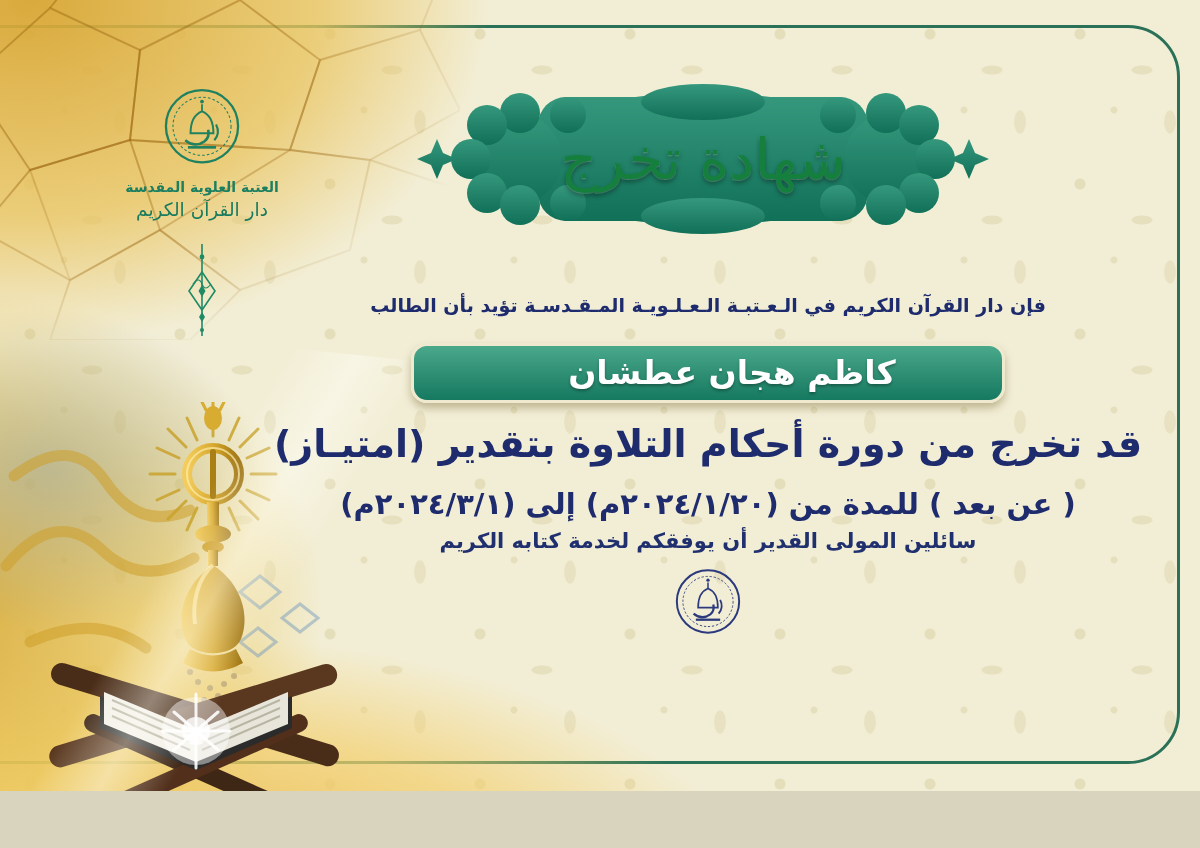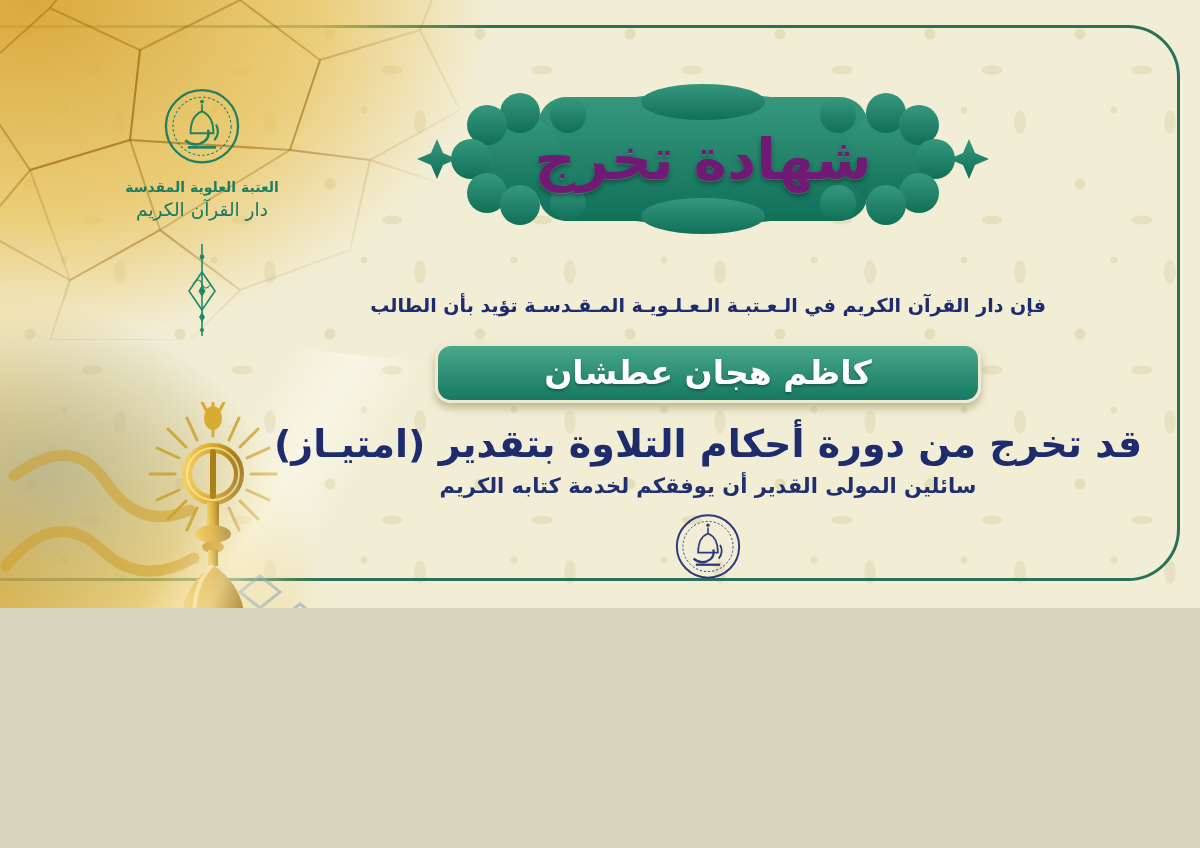--- a/index.html
+++ b/index.html
@@ -1,16 +1,16 @@
 <!DOCTYPE html>
 <html lang="ar"><head>
 <meta charset="utf-8">
 <style>
   html,body{margin:0;padding:0;background:#d8d4bd;}
-  .stage{position:relative;width:1200px;height:608px;overflow:hidden;
+  .stage{position:relative;width:1200px;height:791px;overflow:hidden;
          background:#f2eed6;font-family:"DejaVu Sans",sans-serif;}
 
   
   .pattern{position:absolute;inset:0;
     background-image:
       radial-gradient(circle 7px at 30px 34px, rgba(203,192,138,.35) 0 5px, transparent 6px),
       radial-gradient(ellipse 16px 7px at 92px 70px, rgba(203,192,138,.30) 0 60%, transparent 70%),
       radial-gradient(circle 4px at 64px 110px, rgba(203,192,138,.33) 0 3px, transparent 4px),
       radial-gradient(ellipse 9px 18px at 120px 122px, rgba(203,192,138,.26) 0 60%, transparent 70%);
     background-size:150px 150px;}
@@ -41,32 +41,32 @@
   
   .emblem{position:absolute;left:110px;top:84px;width:184px;text-align:center;direction:rtl;}
   .emblem .org{margin-top:3px;font-size:14px;font-weight:bold;color:#1c7f61;}
   .emblem .dept{margin-top:4px;font-size:18.5px;font-weight:normal;color:#187a5d;}
   .emblem .orn{margin-top:24px;}
 
   
   .banner{position:absolute;left:416px;top:74px;width:574px;height:170px;}
   .banner .shape{position:absolute;inset:0;}
   .banner .title{position:absolute;inset:0;display:flex;align-items:center;justify-content:center;
-    color:#701a75;font-size:57px;font-weight:bold;letter-spacing:2px;
+    color:#15803d;font-size:57px;font-weight:normal;letter-spacing:2px;
     text-shadow:0 3px 5px rgba(0,0,0,.38), 0 1px 0 rgba(255,255,255,.25);direction:rtl;}
 
   
   .content{position:absolute;left:250px;top:252px;width:916px;direction:rtl;text-align:center;}
   .line{color:#1e2c6e;font-weight:bold;}
   .preamble{font-size:29px;}
   .intro{font-size:19px;margin-top:42px;}
   .name-pill{width:540px;height:54px;margin:27px auto 10px;line-height:54px;border-radius:16px;
     background:linear-gradient(180deg,#4aa98b 0%,#2d8d72 55%,#157a61 100%);
     border:3px solid #efe9cf;box-shadow:0 5px 9px rgba(96,74,18,.35);
-    color:#ffffff;font-size:33px;font-weight:bold;text-shadow:0 2px 3px rgba(0,0,0,.3);}
+    color:#ffffff;font-size:33px;font-weight:bold;text-shadow:0 2px 3px rgba(0,0,0,.3);padding-left:48px;}
   .statement{font-size:38px;margin-top:19px;}
   .duration{font-size:29px;margin-top:21px;}
   .prayer{font-size:21px;margin-top:8px;color:#20306f;}
   .seal-wrap{margin-top:12px;}
   .signature{margin-top:6px;font-size:25px;font-weight:bold;color:#2d4fa5;}
 </style>
 </head>
 <body>
 
 <div class="stage">
@@ -228,20 +228,21 @@
         <path d="M553 65 L559 79 L573 85 L559 91 L553 105 L547 91 L533 85 L547 79 Z"></path>
       </g>
     </svg>
     <div class="title">شهادة تخرج</div>
   </div>
 
   <div class="content">
     <div class="line intro">فإن دار القرآن الكريم  في الـعـتبـة الـعـلـويـة المـقـدسـة تؤيد بأن الطالب</div>
     <div class="name-pill">كاظم هجان عطشان</div>
     <div class="line statement">قد تخرج من دورة أحكام التلاوة بتقدير (امتيـاز)</div>
+    <div class="line duration">( عن بعد )  للمدة من (٢٠٢٤/١/٢٠م) إلى (٢٠٢٤/٣/١م)</div>
     <div class="prayer" style="font-weight:bold;">سائلين المولى القدير أن يوفقكم لخدمة كتابه الكريم</div>
 
     <div class="seal-wrap">
       <svg width="76" height="76" viewBox="0 0 100 100">
         <g fill="none" stroke="#2c3a7d" stroke-width="2.6">
           <circle cx="50" cy="48" r="41"></circle>
           <circle cx="50" cy="48" r="33" stroke-width="1.2" stroke-dasharray="3 2.4"></circle>
           <path d="M37 56 Q37 36 50 31 Q63 36 63 56 Z" stroke-width="2.2"></path>
           <path d="M50 23 v8" stroke-width="2"></path>
           <circle cx="50" cy="20" r="2.2" fill="#2c3a7d" stroke="none"></circle>

